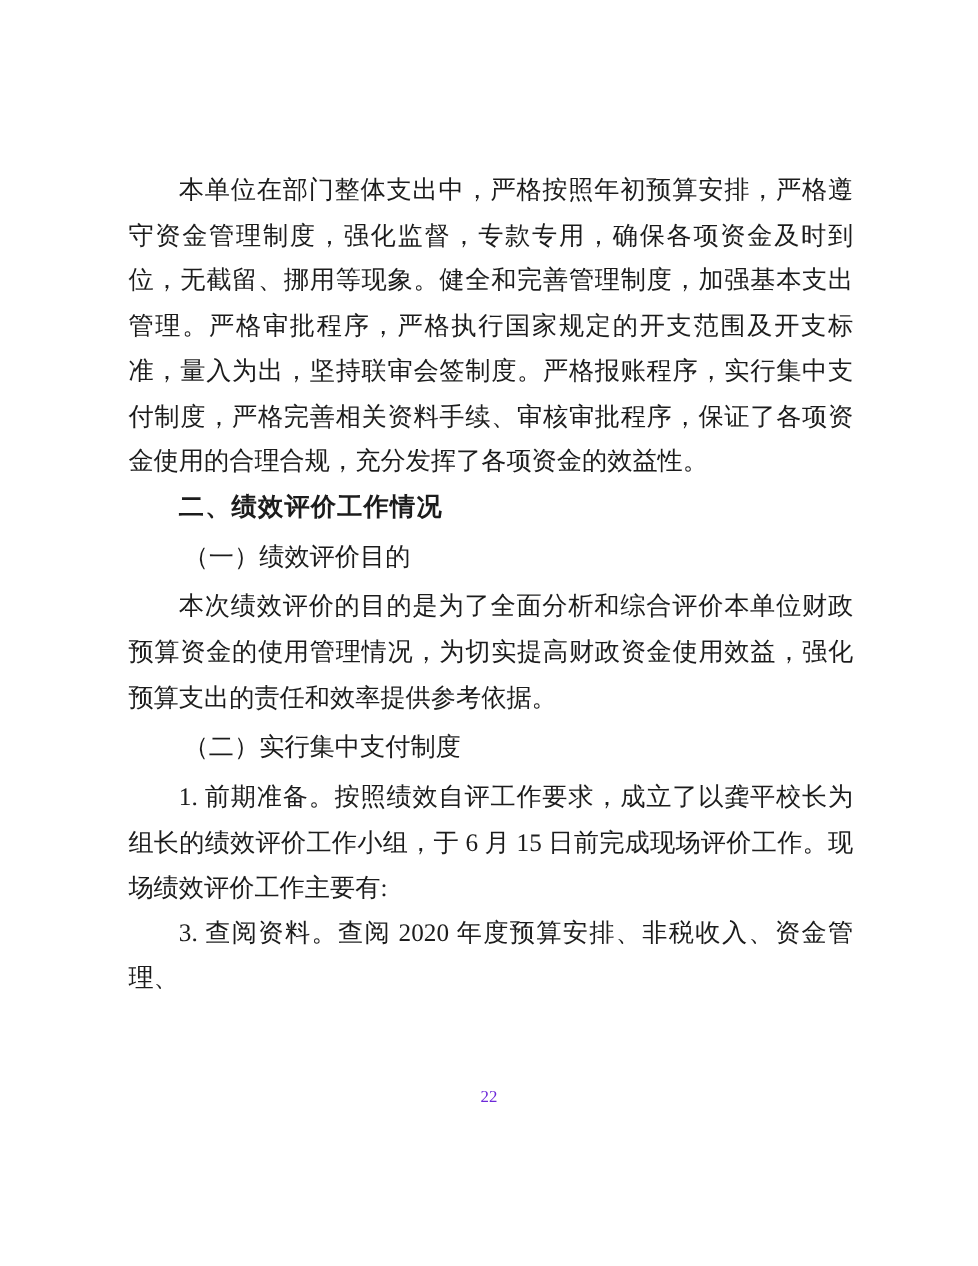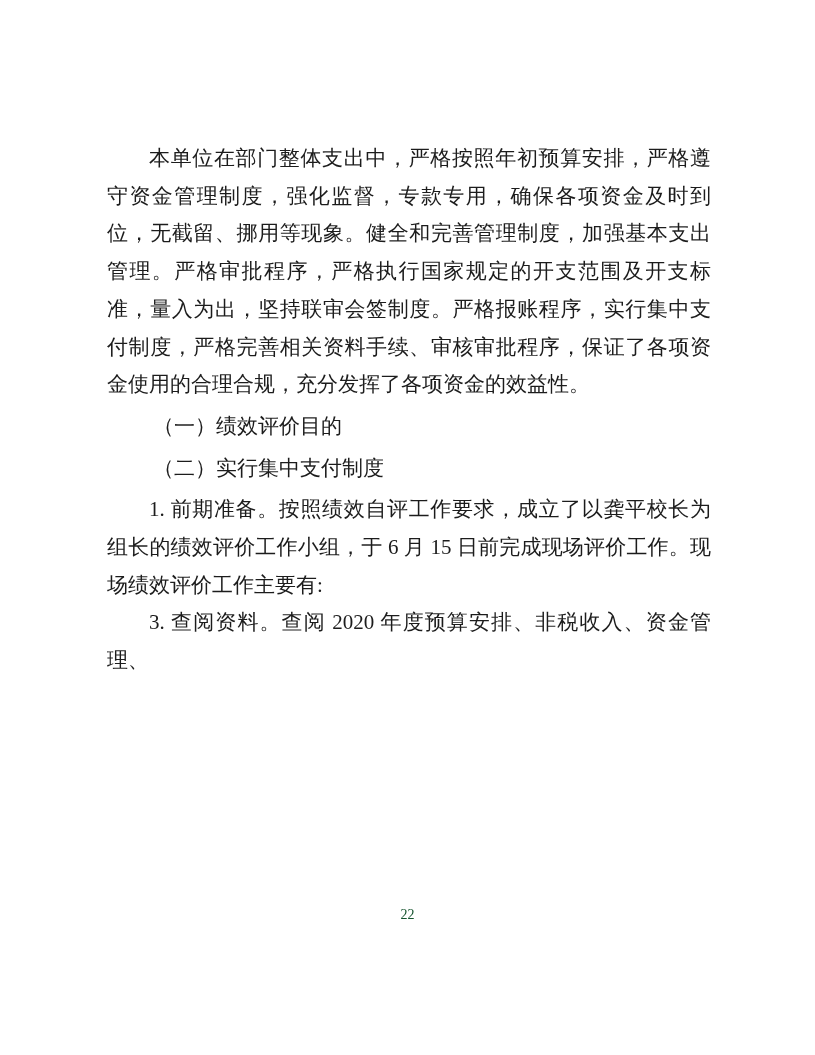--- a/index.html
+++ b/index.html
@@ -44,28 +44,30 @@
     text-align: left;
   }
   .page-number {
     position: absolute;
     top: 905px;
     left: 0;
     width: 100%;
     text-align: center;
     font-size: 14px;
     line-height: 20px;
-    color: #14532d;
+    color: #6d28d9;
   }
 </style>
 </head>
 <body>
 
 <div class="page">
   <div class="content">
     <p class="para">本单位在部门整体支出中，严格按照年初预算安排，严格遵守资金管理制度，强化监督，专款专用，确保各项资金及时到位，无截留、挪用等现象。健全和完善管理制度，加强基本支出管理。严格审批程序，严格执行国家规定的开支范围及开支标准，量入为出，坚持联审会签制度。严格报账程序，实行集中支付制度，严格完善相关资料手续、审核审批程序，保证了各项资金使用的合理合规，充分发挥了各项资金的效益性。</p>
+    <p class="section-heading">二、绩效评价工作情况</p>
     <p class="subsection-heading">（一）绩效评价目的</p>
+    <p class="para">本次绩效评价的目的是为了全面分析和综合评价本单位财政预算资金的使用管理情况，为切实提高财政资金使用效益，强化预算支出的责任和效率提供参考依据。</p>
     <p class="subsection-heading">（二）实行集中支付制度</p>
     <p class="para">1. 前期准备。按照绩效自评工作要求，成立了以龚平校长为组长的绩效评价工作小组，于 6 月 15 日前完成现场评价工作。现场绩效评价工作主要有:</p>
     <p class="para">3. 查阅资料。查阅 2020 年度预算安排、非税收入、资金管理、</p>
   </div>
   <div class="page-number">22</div>
 </div>
 
 </body></html>

